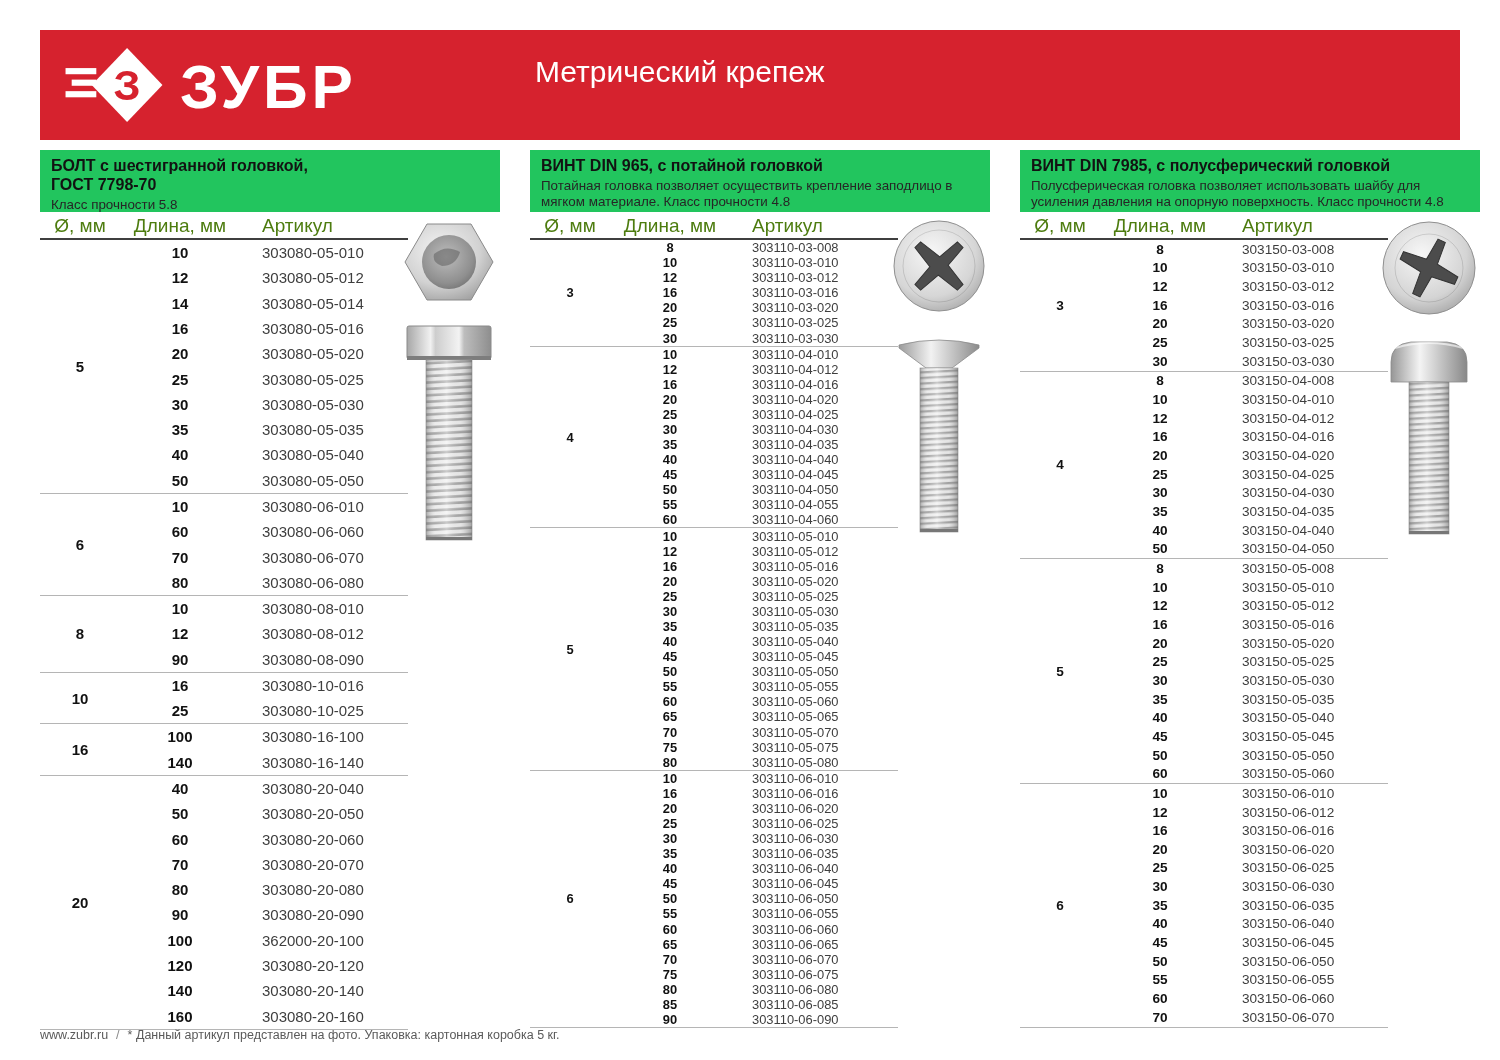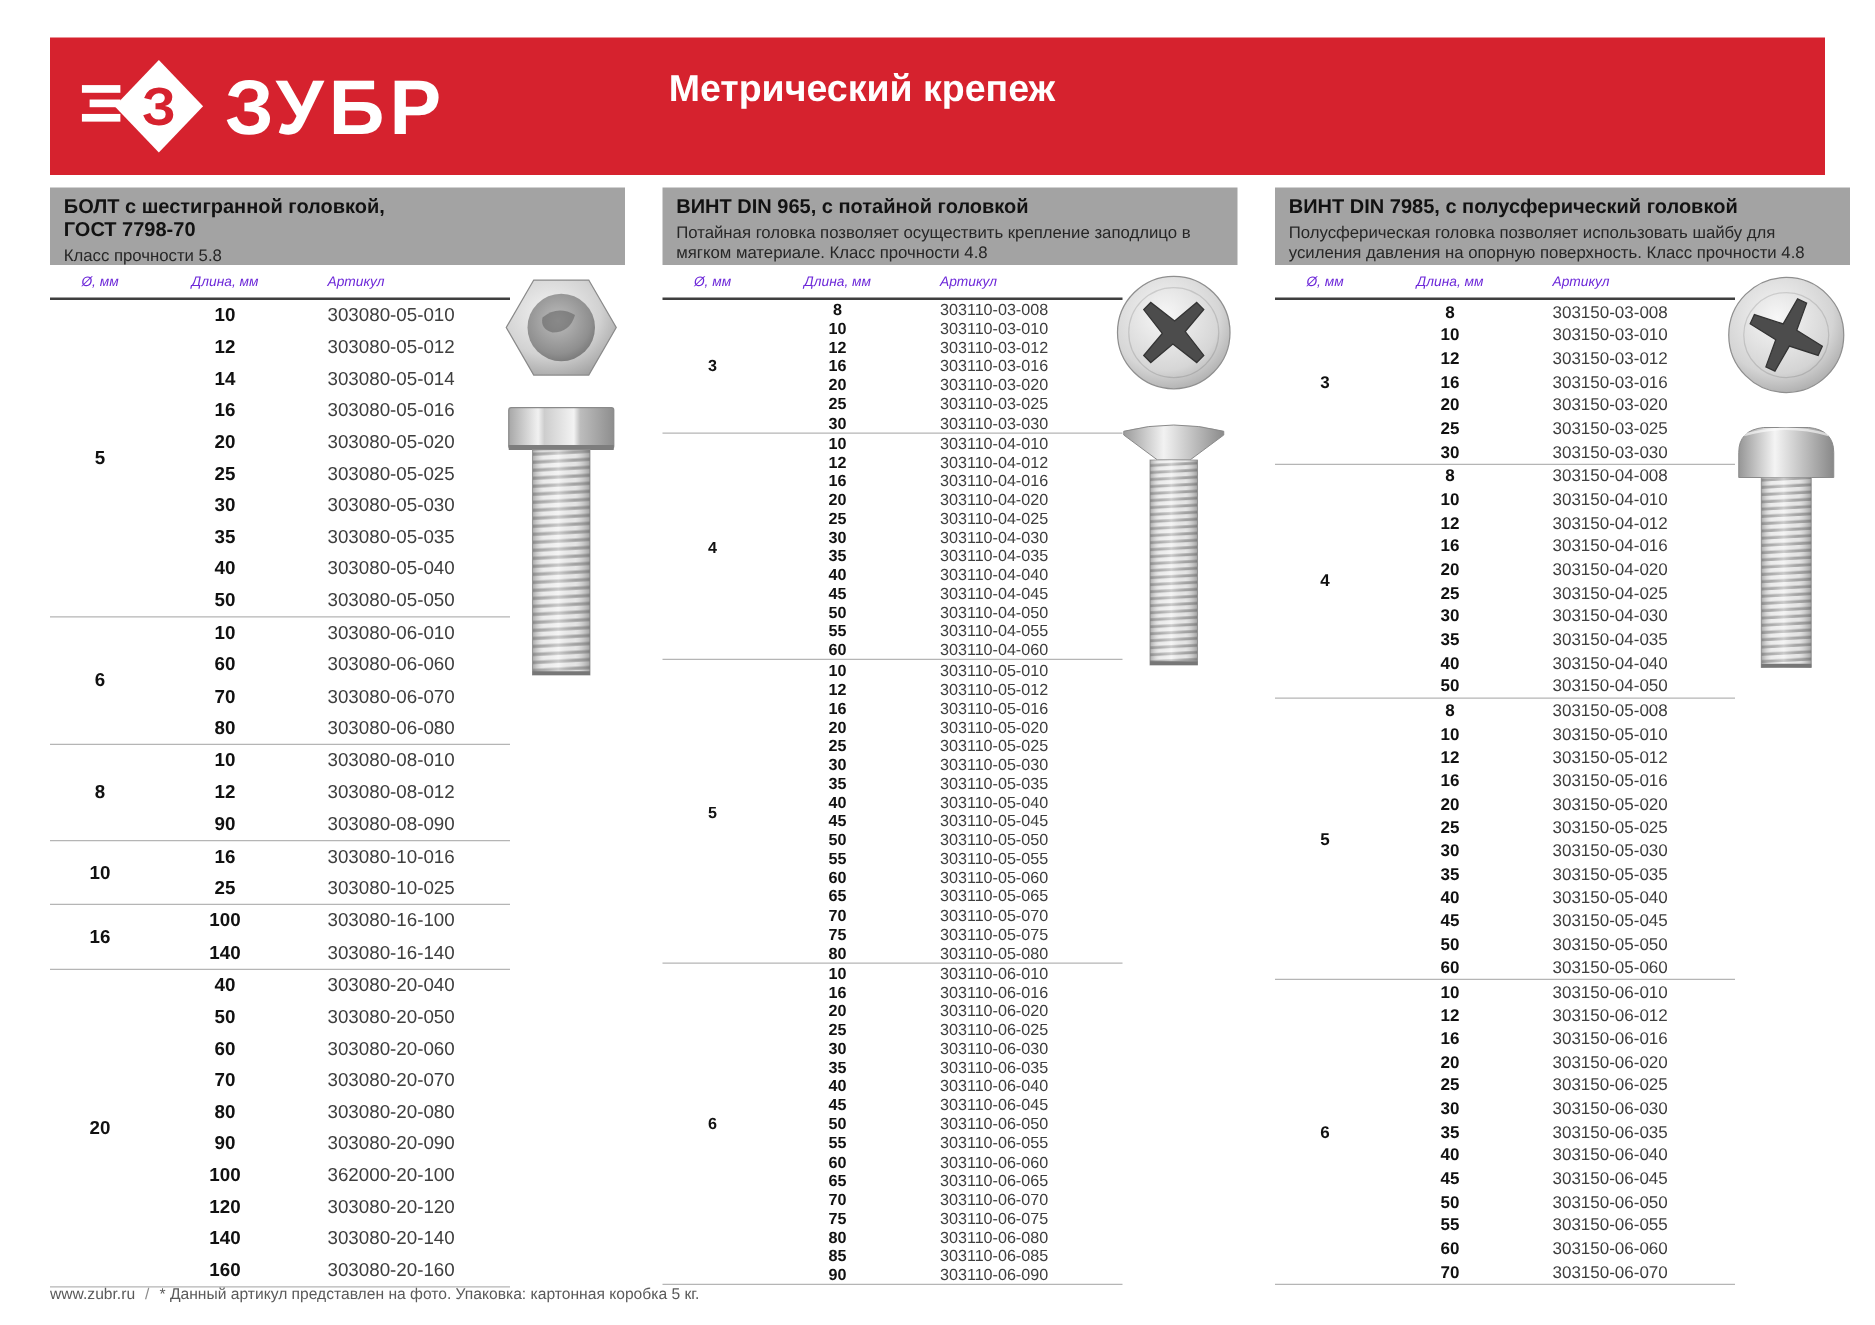--- a/index.html
+++ b/index.html
@@ -5,32 +5,32 @@
   html,body{margin:0;padding:0;}
   body{
     width:1500px;height:1060px;position:relative;overflow:hidden;
     background:#ffffff;font-family:"Liberation Sans",sans-serif;
   }
   
   .banner{position:absolute;left:40px;top:30px;width:1420px;height:110px;background:#d6222e;}
   .logo{position:absolute;left:24px;top:11px;display:flex;align-items:center;gap:16px;height:88px;}
   .brand{color:#fff;font-size:62px;font-weight:bold;letter-spacing:4px;line-height:1;padding-top:4px;text-align:center;}
   .banner-text{position:absolute;left:495px;top:25px;color:#fff;}
-  .banner-title{font-size:30px;font-weight:bold;line-height:1.1;}
+  .banner-title{font-size:30px;font-weight:normal;line-height:1.1;}
   .banner-sub{font-size:18px;margin-top:6px;}
   
   .tcol{position:absolute;top:150px;width:460px;}
   #t0{left:40px;--rh:25.29px;font-size:15px;}
   #t1{left:530px;--rh:15.08px;font-size:12.9px;}
   #t2{left:1020px;--rh:18.67px;font-size:13.6px;}
-  .thead-box{background:#a3a3a3;height:62px;padding:7px 11px;box-sizing:border-box;}
+  .thead-box{background:#22c55e;height:62px;padding:7px 11px;box-sizing:border-box;}
   .ttl{font-size:16px;font-weight:bold;line-height:1.18;color:#121212;}
   .tdesc{font-size:13.4px;line-height:1.22;color:#262626;margin-top:2px;}
   .cheads{display:grid;grid-template-columns:80px 120px 1fr;width:368px;height:24px;
-    align-items:center;border-bottom:2px solid #3f3f3f;font-size:11px;color:#6d28d9;margin-top:2px;font-style:italic;}
+    align-items:center;border-bottom:2px solid #3f3f3f;font-size:19px;color:#4d7c0f;margin-top:2px;}
   .ch-d,.ch-l{text-align:center;}
   .ch-a{padding-left:22px;}
   .tbody{width:368px;border-bottom:1px solid #b5b5b5;}
   .group{display:flex;}
   .group + .group{border-top:1px solid #b5b5b5;}
   .dia{width:80px;display:flex;align-items:center;justify-content:center;font-weight:bold;color:#111;}
   .rows{flex:1;}
   .trow{display:grid;grid-template-columns:120px 1fr;align-items:center;height:var(--rh);}
   .len{text-align:center;font-weight:bold;color:#111;}
   .art{padding-left:22px;color:#3e3e3e;}

